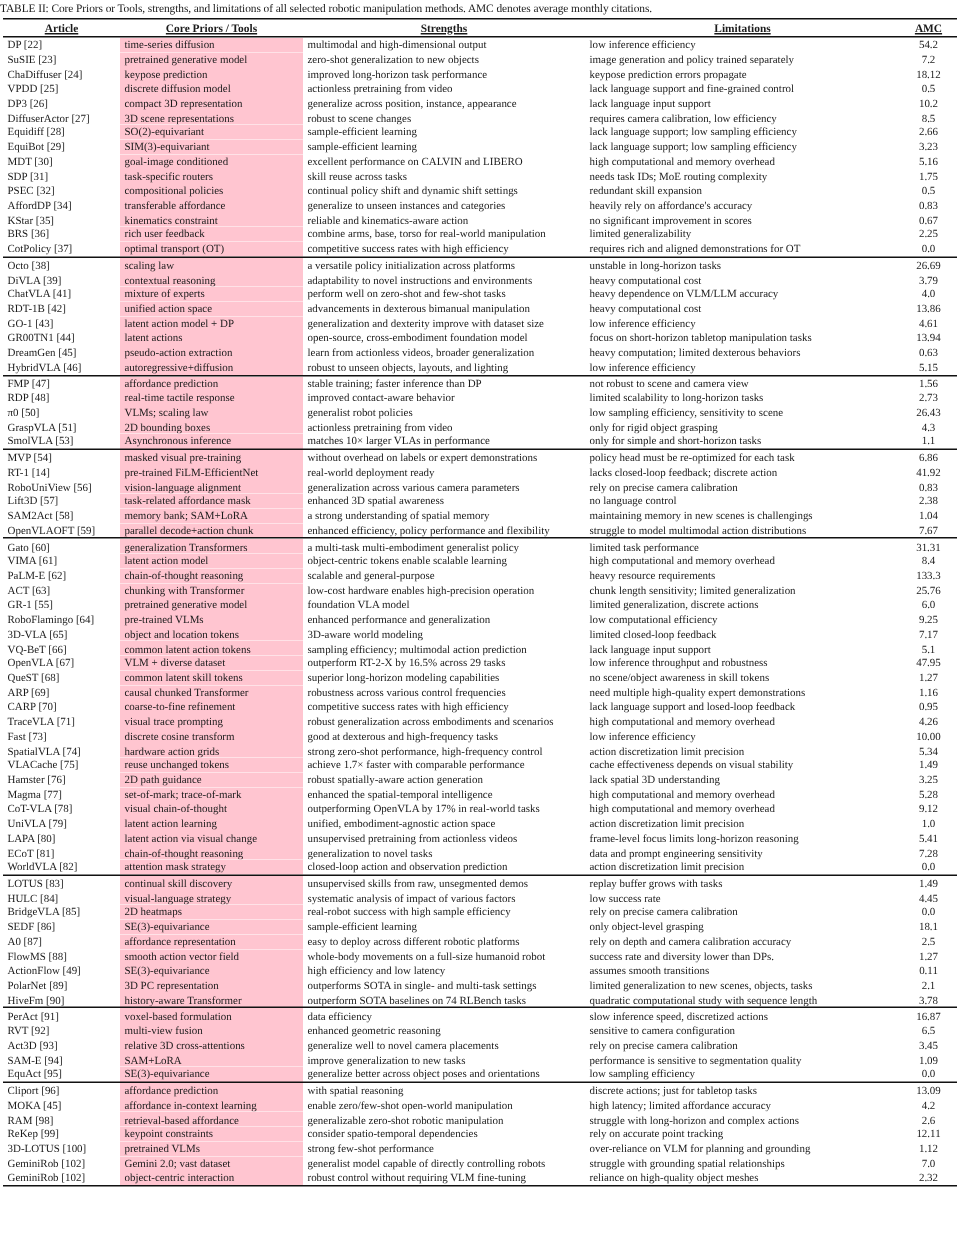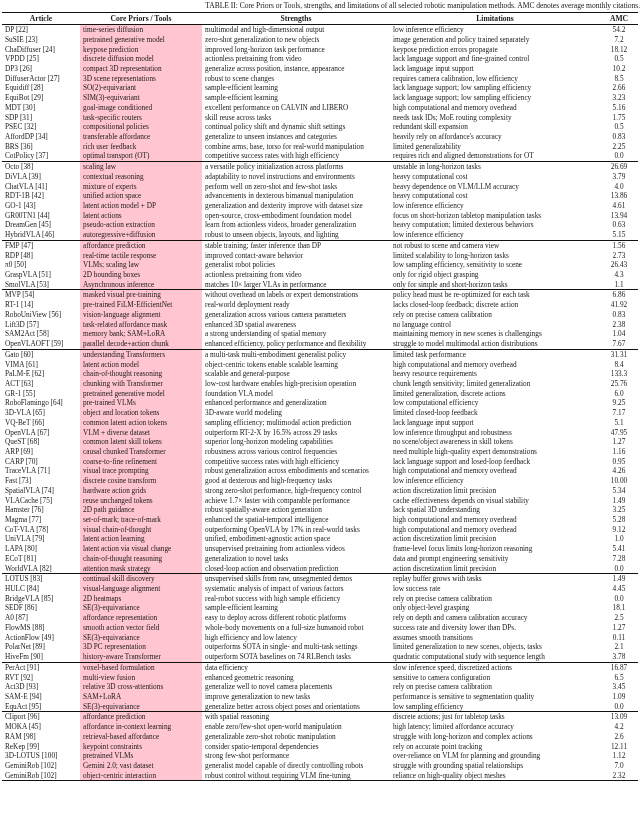--- a/index.html
+++ b/index.html
@@ -1,19 +1,19 @@
 <!DOCTYPE html>
 <html><head>
 <meta charset="utf-8">
 <style>
   html, body { margin: 0; padding: 0; background: #ffffff; }
   body { width: 640px; height: 834px; overflow: hidden; font-family: "Liberation Serif", serif; color: #1a1a1a; }
-  .caption { font-size: 7.6px; text-align: right; height: 11px; line-height: 10px; margin-top: 1px; white-space: nowrap; letter-spacing: -0.05px; }
+  .caption { font-size: 7.6px; text-align: left; height: 11px; line-height: 10px; margin-top: 1px; white-space: nowrap; letter-spacing: -0.05px; }
   table { border-collapse: collapse; width: 636px; margin-left: 2px; table-layout: fixed; font-size: 7.3px; }
-  thead th { font-weight: bold; font-size: 7.6px; height: 11px; line-height: 10px; padding: 0; border-top: 1.3px solid #111; border-bottom: 1.3px solid #111; }
+  thead th { font-weight: bold; font-size: 7.6px; height: 11px; line-height: 10px; padding: 0; border-top: 1.3px solid #111; border-bottom: 1.3px solid #111; text-decoration: underline; }
   td { padding: 0 0 0 3px; height: 9.73px; line-height: 9.6px; white-space: nowrap; overflow: hidden; }
   td.col-prior { background: #ffc5d0; }
   td.col-amc { text-align: center; padding-left: 0; }
   tr.group-start td { border-top: 1px solid #111; }
   tbody tr:last-child td { border-bottom: 1.3px solid #111; }
   col.c-article { width: 78px; }
   col.c-prior { width: 122px; }
   col.c-str { width: 188px; }
   col.c-lim { width: 210px; }
   col.c-amc { width: 38px; }
@@ -119,20 +119,27 @@
         <td class="col-amc">0.5</td>
       </tr>
       <tr>
         <td class="col-article">AffordDP [34]</td>
         <td class="col-prior">transferable affordance</td>
         <td class="col-str">generalize to unseen instances and categories</td>
         <td class="col-lim">heavily rely on affordance's accuracy</td>
         <td class="col-amc">0.83</td>
       </tr>
       <tr>
+        <td class="col-article">KStar [35]</td>
+        <td class="col-prior">kinematics constraint</td>
+        <td class="col-str">reliable and kinematics-aware action</td>
+        <td class="col-lim">no significant improvement in scores</td>
+        <td class="col-amc">0.67</td>
+      </tr>
+      <tr>
         <td class="col-article">BRS [36]</td>
         <td class="col-prior">rich user feedback</td>
         <td class="col-str">combine arms, base, torso for real-world manipulation</td>
         <td class="col-lim">limited generalizability</td>
         <td class="col-amc">2.25</td>
       </tr>
       <tr>
         <td class="col-article">CotPolicy [37]</td>
         <td class="col-prior">optimal transport (OT)</td>
         <td class="col-str">competitive success rates with high efficiency</td>
@@ -267,21 +274,21 @@
       </tr>
       <tr>
         <td class="col-article">OpenVLAOFT [59]</td>
         <td class="col-prior">parallel decode+action chunk</td>
         <td class="col-str">enhanced efficiency, policy performance and flexibility</td>
         <td class="col-lim">struggle to model multimodal action distributions</td>
         <td class="col-amc">7.67</td>
       </tr>
       <tr class="group-start">
         <td class="col-article">Gato [60]</td>
-        <td class="col-prior">understanding Transformers</td>
+        <td class="col-prior">generalization Transformers</td>
         <td class="col-str">a multi-task multi-embodiment generalist policy</td>
         <td class="col-lim">limited task performance</td>
         <td class="col-amc">31.31</td>
       </tr>
       <tr>
         <td class="col-article">VIMA [61]</td>
         <td class="col-prior">latent action model</td>
         <td class="col-str">object-centric tokens enable scalable learning</td>
         <td class="col-lim">high computational and memory overhead</td>
         <td class="col-amc">8.4</td>
@@ -435,21 +442,21 @@
       </tr>
       <tr class="group-start">
         <td class="col-article">LOTUS [83]</td>
         <td class="col-prior">continual skill discovery</td>
         <td class="col-str">unsupervised skills from raw, unsegmented demos</td>
         <td class="col-lim">replay buffer grows with tasks</td>
         <td class="col-amc">1.49</td>
       </tr>
       <tr>
         <td class="col-article">HULC [84]</td>
-        <td class="col-prior">visual-language alignment</td>
+        <td class="col-prior">visual-language strategy</td>
         <td class="col-str">systematic analysis of impact of various factors</td>
         <td class="col-lim">low success rate</td>
         <td class="col-amc">4.45</td>
       </tr>
       <tr>
         <td class="col-article">BridgeVLA [85]</td>
         <td class="col-prior">2D heatmaps</td>
         <td class="col-str">real-robot success with high sample efficiency</td>
         <td class="col-lim">rely on precise camera calibration</td>
         <td class="col-amc">0.0</td>

